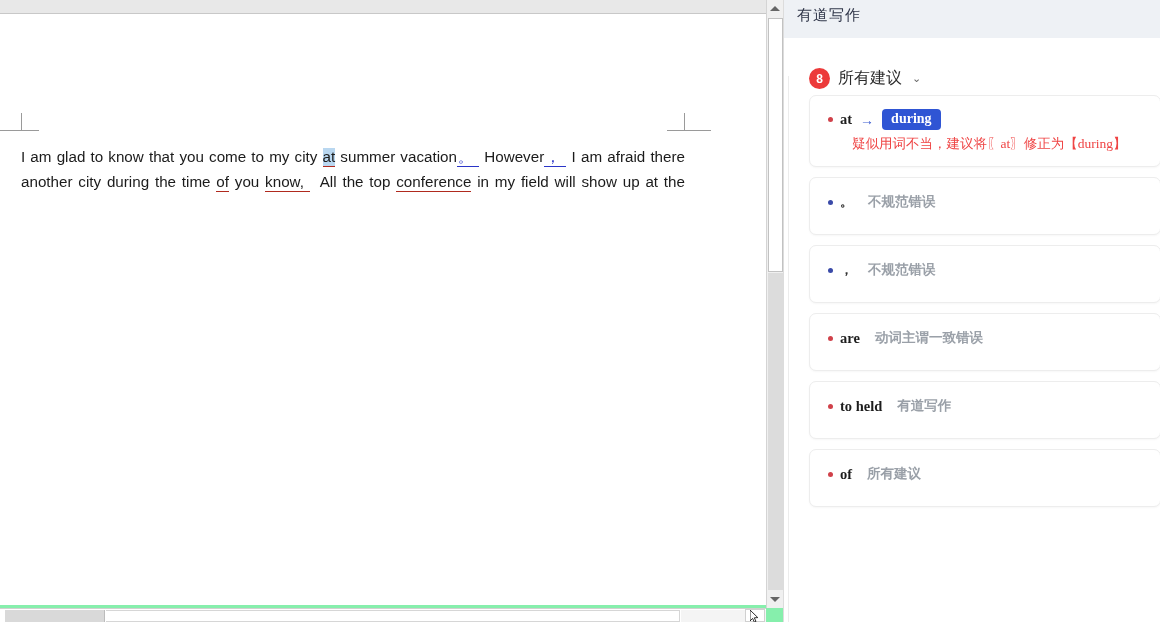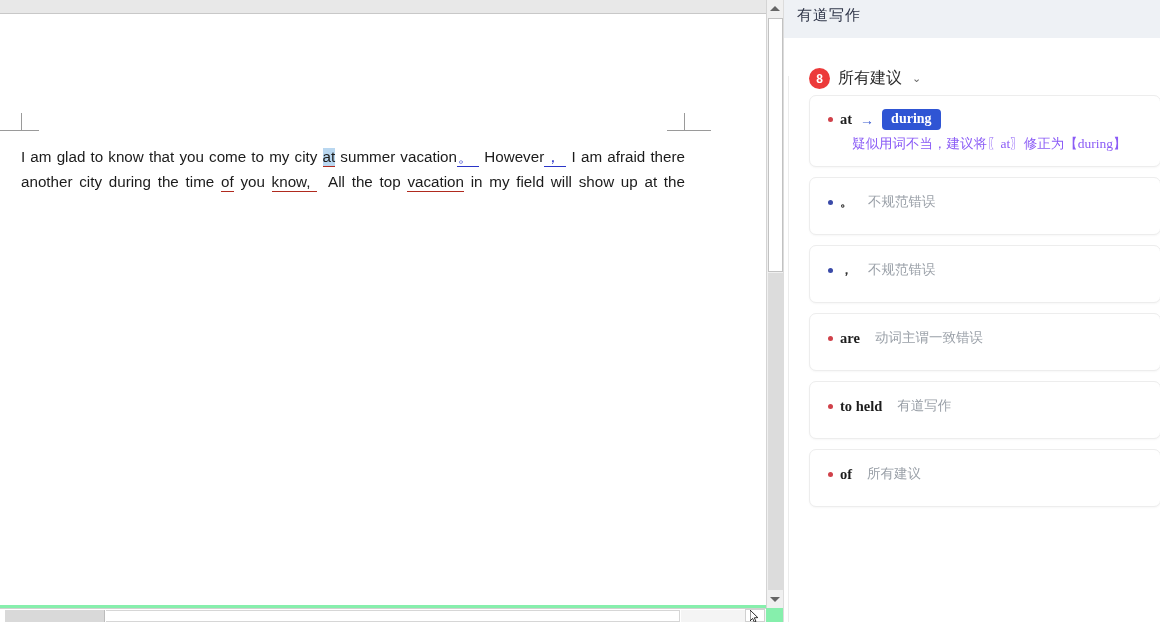--- a/index.html
+++ b/index.html
@@ -207,25 +207,25 @@
   }
   .word.punct { font-size: 13px; color: #333; }
   .arrow { font-size: 14px; color: #3a5bd0; margin: 0 1px; }
   .tag-blue {
     background: #2f55d4; color: #ffffff;
     font-family: "Liberation Serif", serif;
     font-size: 14px; font-weight: 600;
     padding: 2px 9px 3px; border-radius: 4px;
   }
   .cat {
-    font-size: 13.5px; color: #9aa0a8; margin-left: 8px;
+    font-size: 13.5px; color: #9aa0a8; margin-left: 8px; font-weight: bold;
   }
   .card-desc {
     position: absolute; left: 42px; top: 39px;
-    font-size: 13.5px; color: #8b5cf6;
+    font-size: 13.5px; color: #ef4444;
     white-space: nowrap;
   }
   .card-desc .en {
     font-family: "Liberation Serif", serif;
   }
 </style>
 </head>
 <body>
 
 <div id="app">
@@ -237,21 +237,21 @@
     <div class="page">
 
       <div class="margin-mark tl"></div>
       <div class="margin-mark tr"></div>
 
       <div class="doc-text">
 
         <span class="ln just"><span>I am glad to know that you come to my city </span><span class="sel-hl err-red">at</span><span> summer vacation</span><span class="err-blue">。</span><span class="err-blue">&nbsp;</span><span> However</span><span class="err-blue">，</span><span class="err-blue">&nbsp;</span><span> I am afraid there</span></span>
 
 
-        <span class="ln just"><span>another city during the time </span><span class="err-red">of</span><span> you </span><span class="err-red">know,</span><span class="err-red">&nbsp;</span><span class="caret-hl"></span><span> All the top </span><span class="err-red">vacation</span><span> in my field will show up at the</span></span>
+        <span class="ln just"><span>another city during the time </span><span class="err-red">of</span><span> you </span><span class="err-red">know,</span><span class="err-red">&nbsp;</span><span class="caret-hl"></span><span> All the top </span><span class="err-red">conference</span><span> in my field will show up at the</span></span>
 
 
       </div>
     </div>
 
     <div class="vscroll">
       <div class="vs-up">
         <div class="tri up"></div>
       </div>
       <div class="vs-thumb"></div>

